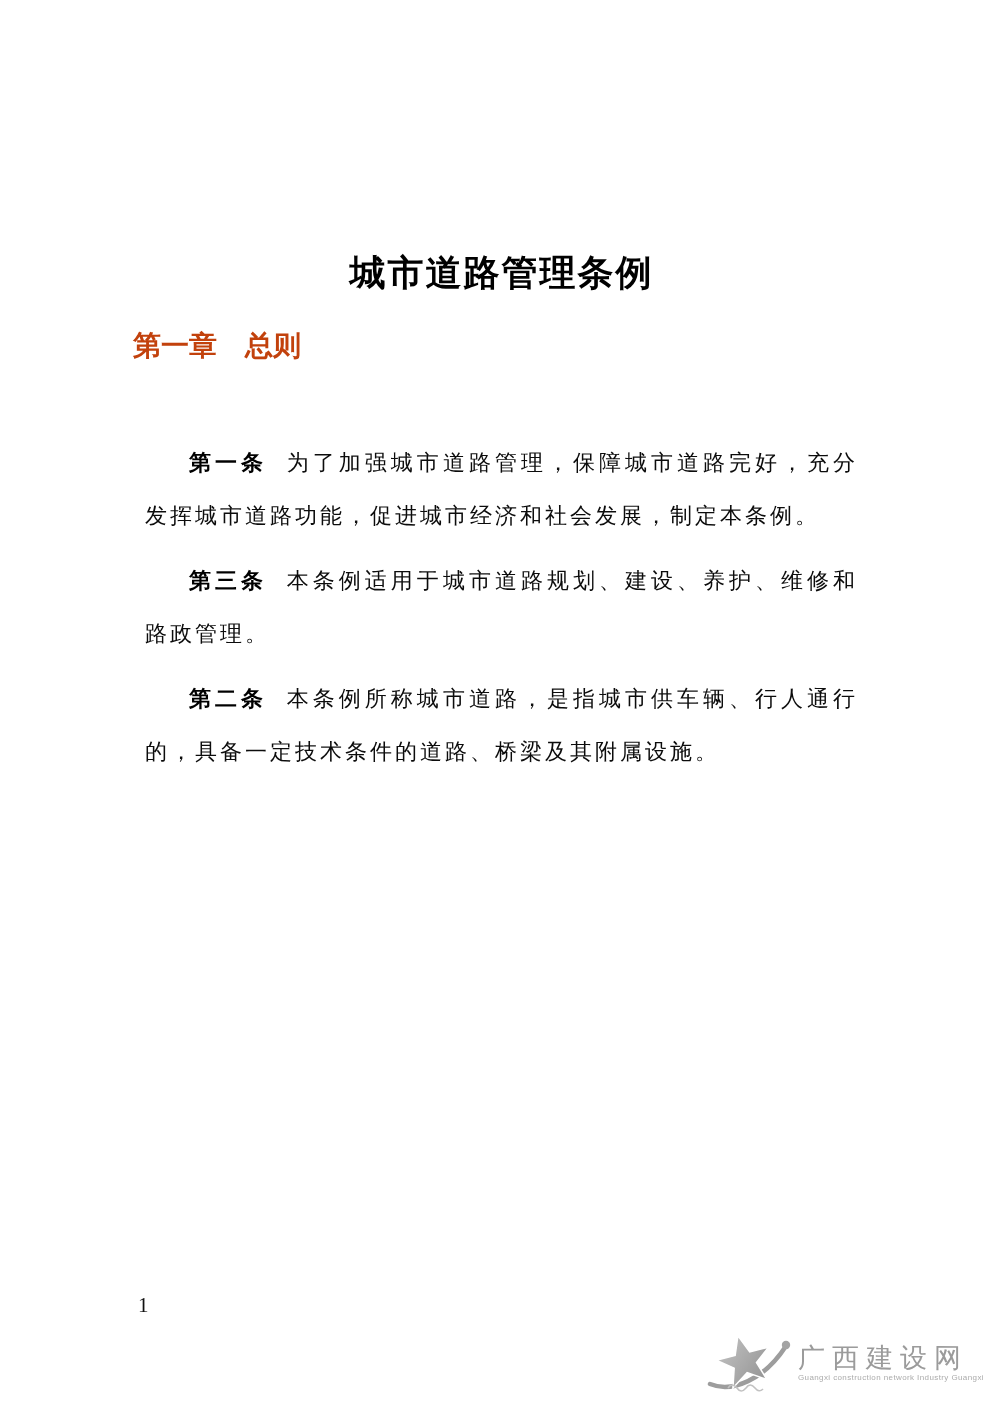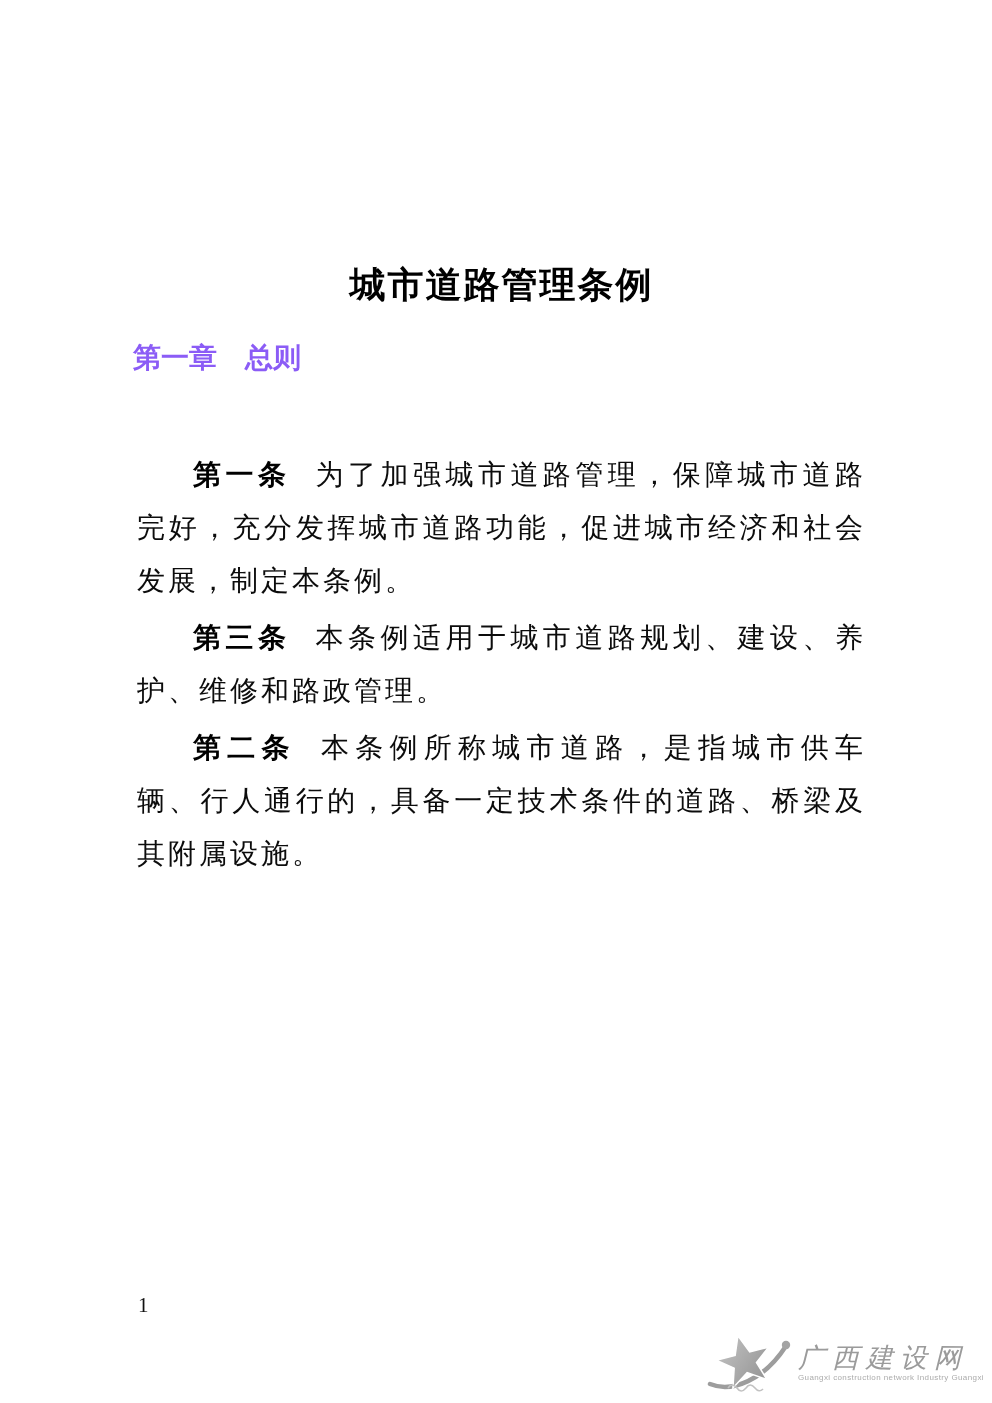--- a/index.html
+++ b/index.html
@@ -11,21 +11,21 @@
     position: relative;
     width: 992px;
     height: 1403px;
     background: #ffffff;
     overflow: hidden;
     color: #111111;
   }
   .content {
     position: absolute;
     left: 133px;
-    top: 12px;
+    top: 0;
     width: 737px;
   }
   .doc-title {
     margin: 248px 0 0 0;
     font-family: "Liberation Sans", "DejaVu Sans", sans-serif;
     font-weight: bold;
     font-size: 36px;
     line-height: 50px;
     text-align: center;
     letter-spacing: 2px;
@@ -41,29 +41,29 @@
     text-justify: inter-character;
     letter-spacing: 1px;
     color: #0c0c0c;
   }
   .chapter {
     margin: 28px 0 0 0;
     font-family: "Liberation Sans", "DejaVu Sans", sans-serif;
     font-weight: bold;
     font-size: 28px;
     line-height: 40px;
-    color: #8b5cf6;
+    color: #c2410c;
   }
   .articles {
     margin-top: 70px;
   }
   .article {
-    margin: 4px;
+    margin: 12px;
     font-family: "Liberation Serif", "DejaVu Serif", serif;
-    font-size: 28px;
+    font-size: 22px;
     line-height: 53px;
     text-indent: 2em;
     text-align: justify;
     text-justify: inter-character;
     letter-spacing: 3px;
     color: #0c0c0c;
   }
   .art-label {
     font-family: "Liberation Sans", "DejaVu Sans", sans-serif;
     font-weight: bold;
@@ -93,21 +93,20 @@
   .wm-textcol {
     margin-left: 4px;
   }
   .wm-name {
     font-family: "Liberation Serif", "DejaVu Serif", serif;
     font-size: 27px;
     line-height: 30px;
     letter-spacing: 7px;
     color: #9b9b9b;
     white-space: nowrap;
-    font-style: italic;
   }
   .wm-tagline {
     font-family: "Liberation Sans", "DejaVu Sans", sans-serif;
     font-size: 8px;
     line-height: 10px;
     letter-spacing: 0.4px;
     color: #ababab;
     white-space: nowrap;
   }
 </style>

